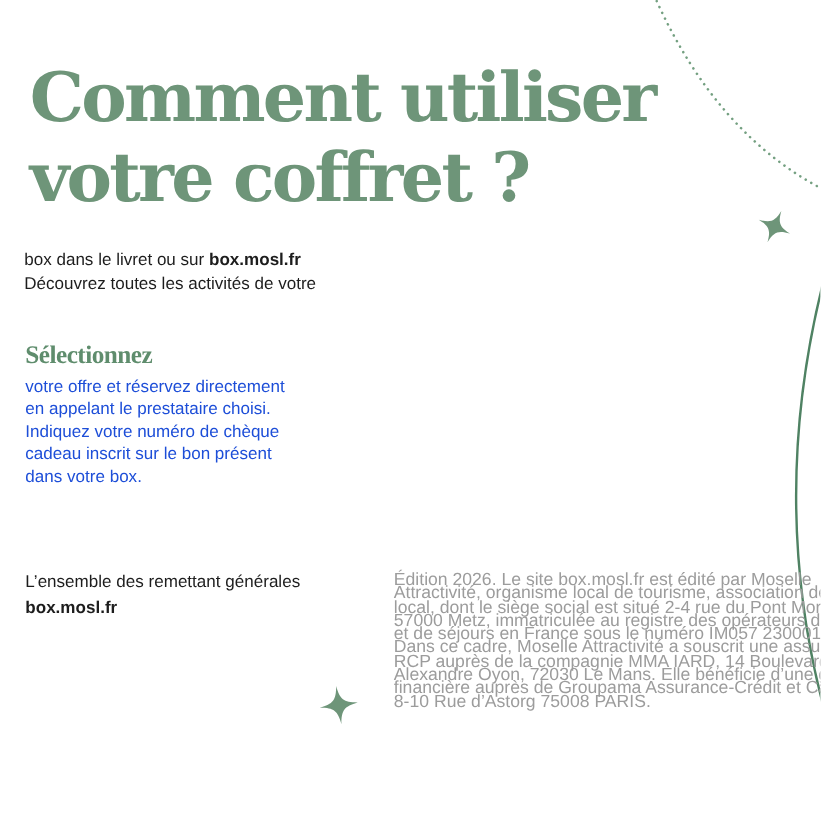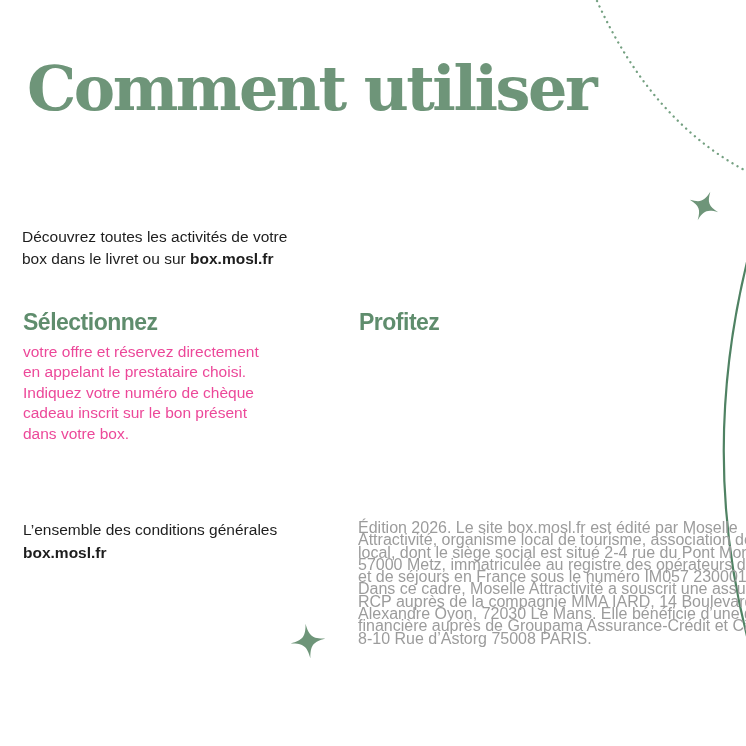--- a/index.html
+++ b/index.html
@@ -41,33 +41,33 @@
   }
   .intro .line { display: block; }
   .intro b { font-weight: 700; }
   .col {
     position: absolute;
     top: 309px;
   }
   .col-left  { left: 23px;  width: 325px; }
   .col-right { left: 359px; width: 335px; }
   .col h2 {
-    font-family: Liberation Sans, sans-serif;
+    font-family: Liberation Serif, serif;
     font-weight: 700;
     font-size: 23px;
     line-height: 27px;
     letter-spacing: -0.5px;
     color: #5f8d6d;
     margin-bottom: 6px;
   }
   .col p {
     font-size: 15.5px;
     line-height: 20.4px;
     white-space: pre-line;
-    color: #ec4899;
+    color: #1d4ed8;
   }
   .conditions {
     position: absolute;
     left: 23px;
     top: 519px;
     font-size: 15.5px;
     line-height: 22.6px;
     color: #1d1d1d;
   }
   .conditions span, .conditions b { display: block; }
@@ -99,42 +99,42 @@
   <svg class="deco-svg" viewBox="0 0 746 746" aria-hidden="true">
     <path transform="translate(704,206) rotate(24)" d="M0,-15.5 C1.6,-4.4 4.4,-1.6 15.5,0 C4.4,1.6 1.6,4.4 0,15.5 C-1.6,4.4 -4.4,1.6 -15.5,0 C-4.4,-1.6 -1.6,-4.4 0,-15.5 Z" fill="#6e9579"></path>
   </svg>
 
   <svg class="deco-svg" viewBox="0 0 746 746" aria-hidden="true">
     <path transform="translate(308,641) rotate(-8)" d="M0,-17.5 C1.7,-4.8 4.8,-1.7 17.5,0 C4.8,1.7 1.7,4.8 0,17.5 C-1.7,4.8 -4.8,1.7 -17.5,0 C-4.8,-1.7 -1.7,-4.8 0,-17.5 Z" fill="#6e9579"></path>
   </svg>
 
   <h1 class="page-title">
     <span>Comment utiliser</span>
+    <span>votre coffret ?</span>
   </h1>
 
   <p class="intro">
+    <span class="line"><span>box dans le livret ou sur</span> <b>box.mosl.fr</b></span>
     <span class="line">Découvrez toutes les activités de votre</span>
-    <span class="line"><span>box dans le livret ou sur</span> <b>box.mosl.fr</b></span>
   </p>
 
   <section class="col col-left">
     <h2>Sélectionnez</h2>
     <p>votre offre et réservez directement
 en appelant le prestataire choisi.
 Indiquez votre numéro de chèque
 cadeau inscrit sur le bon présent
 dans votre box.</p>
   </section>
 
   <section class="col col-right">
-    <h2>Profitez</h2>
   </section>
 
   <p class="conditions">
-    <span>L’ensemble des conditions générales</span>
+    <span>L’ensemble des remettant générales</span>
     <b>box.mosl.fr</b>
   </p>
 
   <p class="legal">Édition 2026. Le site box.mosl.fr est édité par Moselle
 Attractivité, organisme local de tourisme, association de droit
 local, dont le siège social est situé 2-4 rue du Pont Moreau
 57000 Metz, immatriculée au registre des opérateurs de voyage
 et de séjours en France sous le numéro IM057 230001.
 Dans ce cadre, Moselle Attractivité a souscrit une assurance
 RCP auprès de la compagnie MMA IARD, 14 Boulevard Marie et

